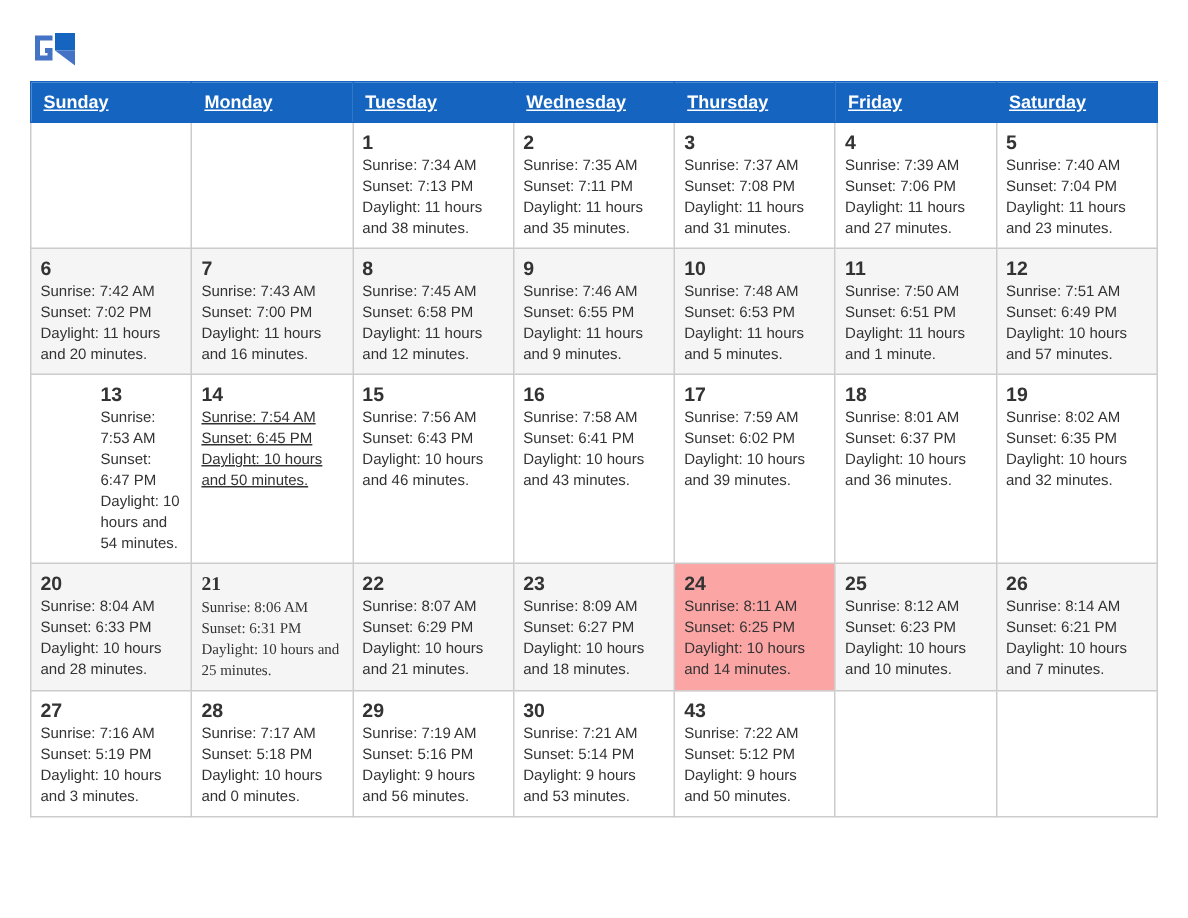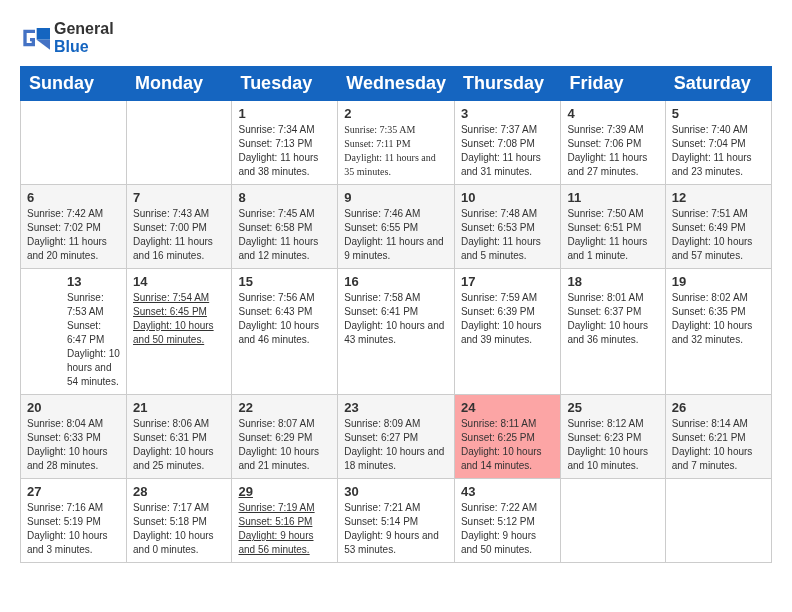--- a/index.html
+++ b/index.html
@@ -40,22 +40,23 @@
     .calendar-table {
       width: 100%;
       border-collapse: collapse;
       border: 1px solid #ccc;
     }
     .calendar-table th {
       background-color: #1565c0;
       color: #fff;
       text-align: left;
       padding: 6px 8px;
-      font-size: 18px;
+      font-size: 12px;
       border: 1px solid #1565c0;
+      text-decoration: underline;
     }
     .calendar-table td {
       vertical-align: top;
       padding: 5px 6px;
       border: 1px solid #ccc;
       font-size: 10.5px;
       color: #333;
       min-height: 80px;
       width: calc(100% / 7);
       background: #fff;
@@ -87,24 +88,20 @@
 <div class="header-area">
   <div class="logo">
     <svg class="logo-icon" viewBox="0 0 36 28">
       <rect x="0" y="0" width="36" height="28" fill="#fff"></rect>
 
       <path d="M4 4 L4 24 L18 24 L18 14 L12 14 L12 18 L14 18 L14 20 L8 20 L8 8 L18 8 L18 4 Z" fill="#4472c4"></path>
 
       <polygon points="20,2 36,2 36,16 20,16" fill="#1565c0"></polygon>
       <polygon points="20,16 36,16 36,28" fill="#4472c4"></polygon>
     </svg>
-    <div>
-      <span style="font-size:16px;font-weight:bold;color:#333;">General</span><br>
-      <span style="font-size:16px;font-weight:bold;color:#1565c0;">Blue</span>
-    </div>
   </div>
   <div class="title-area">
     <div class="month-title"></div>
     <div class="location-title"></div>
   </div>
 </div>
 
 <table class="calendar-table">
   <thead>
     <tr>
@@ -122,21 +119,21 @@
         <td class="empty-cell"></td>
         <td class="empty-cell"></td>
         <td style="background: rgb(255, 255, 255);">
           <span class="day-number">1</span>
           <div class="day-info" style="white-space: pre-line;">Sunrise: 7:34 AM
 Sunset: 7:13 PM
 Daylight: 11 hours and 38 minutes.</div>
         </td>
         <td style="background: rgb(255, 255, 255);">
           <span class="day-number">2</span>
-          <div class="day-info" style="white-space: pre-line; font-family: Liberation Serif, serif;">Sunrise: 7:35 AM
+          <div class="day-info" style="white-space: pre-line;">Sunrise: 7:35 AM
 Sunset: 7:11 PM
 Daylight: 11 hours and 35 minutes.</div>
         </td>
         <td style="background: rgb(255, 255, 255);">
           <span class="day-number">3</span>
           <div class="day-info" style="white-space: pre-line;">Sunrise: 7:37 AM
 Sunset: 7:08 PM
 Daylight: 11 hours and 31 minutes.</div>
         </td>
         <td style="background: rgb(255, 255, 255);">
@@ -217,21 +214,21 @@
         </td>
         <td style="background: rgb(255, 255, 255);">
           <span class="day-number">16</span>
           <div class="day-info" style="white-space: pre-line;">Sunrise: 7:58 AM
 Sunset: 6:41 PM
 Daylight: 10 hours and 43 minutes.</div>
         </td>
         <td style="background: rgb(255, 255, 255);">
           <span class="day-number">17</span>
           <div class="day-info" style="white-space: pre-line;">Sunrise: 7:59 AM
-Sunset: 6:39 PM
+Sunset: 6:02 PM
 Daylight: 10 hours and 39 minutes.</div>
         </td>
         <td style="background: rgb(255, 255, 255);">
           <span class="day-number">18</span>
           <div class="day-info" style="white-space: pre-line;">Sunrise: 8:01 AM
 Sunset: 6:37 PM
 Daylight: 10 hours and 36 minutes.</div>
         </td>
         <td style="background: rgb(255, 255, 255);">
           <span class="day-number">19</span>
@@ -240,21 +237,21 @@
 Daylight: 10 hours and 32 minutes.</div>
         </td>
       </tr>
       <tr>
         <td style="background: rgb(245, 245, 245);">
           <span class="day-number">20</span>
           <div class="day-info" style="white-space: pre-line;">Sunrise: 8:04 AM
 Sunset: 6:33 PM
 Daylight: 10 hours and 28 minutes.</div>
         </td>
-        <td style="background: rgb(245, 245, 245);">
+        <td style="background: rgb(245, 245, 245); font-family: Liberation Serif, serif;">
           <span class="day-number">21</span>
           <div class="day-info" style="white-space: pre-line;">Sunrise: 8:06 AM
 Sunset: 6:31 PM
 Daylight: 10 hours and 25 minutes.</div>
         </td>
         <td style="background: rgb(245, 245, 245);">
           <span class="day-number">22</span>
           <div class="day-info" style="white-space: pre-line;">Sunrise: 8:07 AM
 Sunset: 6:29 PM
 Daylight: 10 hours and 21 minutes.</div>
@@ -290,21 +287,21 @@
           <div class="day-info" style="white-space: pre-line;">Sunrise: 7:16 AM
 Sunset: 5:19 PM
 Daylight: 10 hours and 3 minutes.</div>
         </td>
         <td style="background: rgb(255, 255, 255);">
           <span class="day-number">28</span>
           <div class="day-info" style="white-space: pre-line;">Sunrise: 7:17 AM
 Sunset: 5:18 PM
 Daylight: 10 hours and 0 minutes.</div>
         </td>
-        <td style="background: rgb(255, 255, 255); text-decoration: underline;">
+        <td style="background: rgb(255, 255, 255);">
           <span class="day-number">29</span>
           <div class="day-info" style="white-space: pre-line;">Sunrise: 7:19 AM
 Sunset: 5:16 PM
 Daylight: 9 hours and 56 minutes.</div>
         </td>
         <td style="background: rgb(255, 255, 255);">
           <span class="day-number">30</span>
           <div class="day-info" style="white-space: pre-line;">Sunrise: 7:21 AM
 Sunset: 5:14 PM
 Daylight: 9 hours and 53 minutes.</div>

